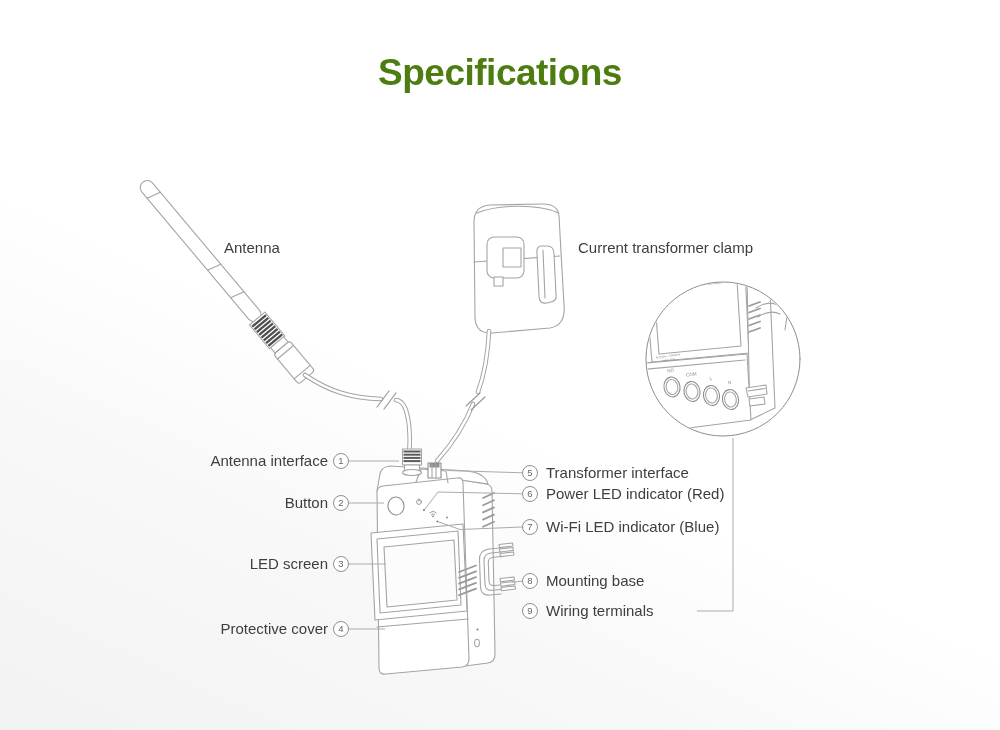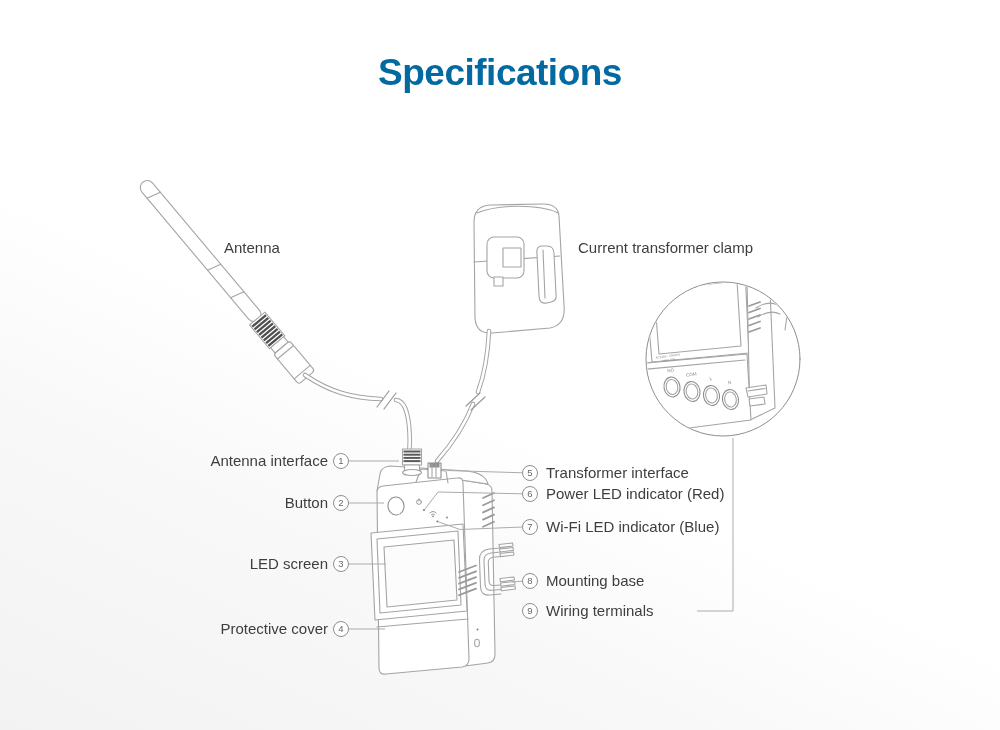--- a/index.html
+++ b/index.html
@@ -6,21 +6,21 @@
   body{
     width:1000px;height:730px;position:relative;overflow:hidden;
     background:#ffffff;font-family:"Liberation Sans",sans-serif;
   }
   .wash{
     position:absolute;inset:0;pointer-events:none;
     background:linear-gradient(205deg, rgba(244,244,245,0) 55%, rgba(243,243,244,.55) 72%, rgba(240,240,241,.85) 100%);
   }
   .title{
     position:absolute;top:52px;left:0;width:1000px;text-align:center;
-    font-size:37px;font-weight:700;color:#0369a1;letter-spacing:-.5px;
+    font-size:37px;font-weight:700;color:#4d7c0f;letter-spacing:-.5px;
   }
   svg{position:absolute;left:0;top:0;}
   .ln{stroke:#a4a4a4;fill:none;stroke-width:1.1;stroke-linecap:round;stroke-linejoin:round;}
   .lnd{stroke:#8e8e8e;fill:none;stroke-width:1.1;stroke-linecap:round;stroke-linejoin:round;}
   .fw{fill:#ffffff;}
   .fscreen{fill:#fcfcfc;}
   .rib{stroke:#4f4f4f;stroke-width:2.3;stroke-linecap:butt;}
   .knurl{stroke:#5a5a5a;stroke-width:2;stroke-linecap:butt;}
   .vent{stroke:#9a9a9a;stroke-width:1.8;stroke-linecap:round;}
   .cable{stroke:#a4a4a4;stroke-width:4.6;fill:none;stroke-linecap:round;}

